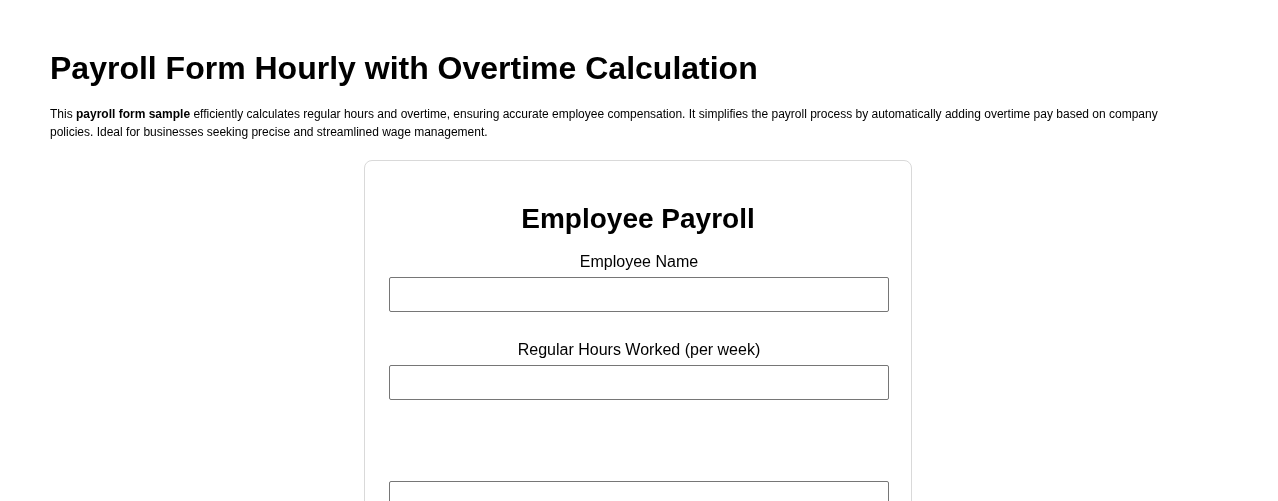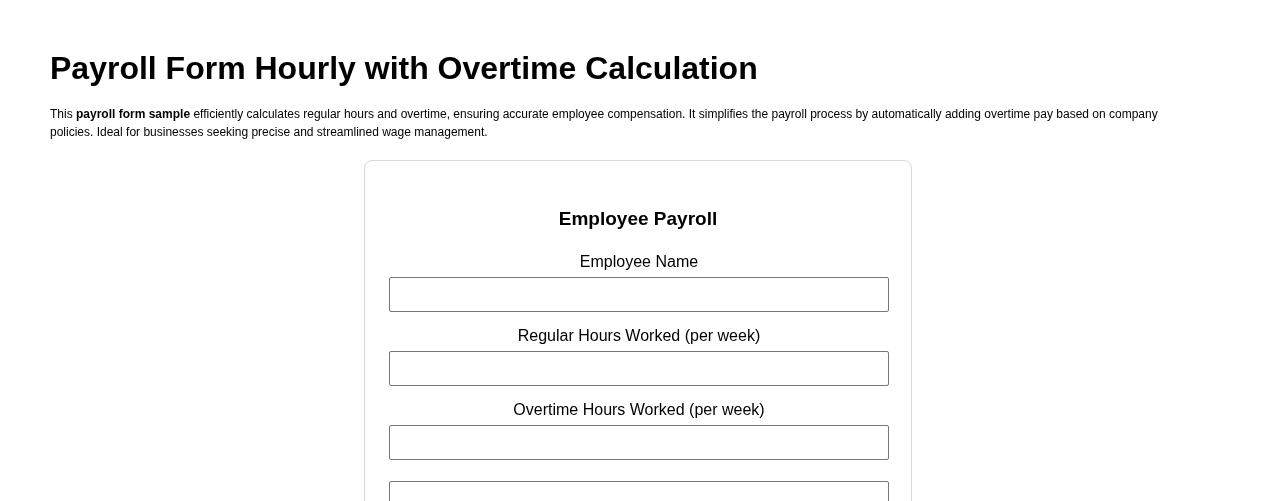--- a/index.html
+++ b/index.html
@@ -17,21 +17,21 @@
       width: 1120px;
     }
     .intro b { font-weight: bold; }
     .card {
       position: absolute; left: 364px; top: 160px;
       width: 548px; height: 360px;
       border: 1px solid #d9d9d9; border-radius: 8px;
       box-sizing: border-box; background: #fff;
     }
     .card h2 {
-      font-size: 19px; font-weight: bold; text-align: center;
+      font-size: 28px; font-weight: bold; text-align: center;
       margin: 0; position: absolute; top: 44px; left: 0; right: 0;
       line-height: 28px;
     }
     .field { position: absolute; left: 24px; width: 500px; }
     .field label { display: block; font-size: 16px; line-height: 18px; text-align: center; }
     .field input {
       display: block; margin-top: 6px; width: 500px; height: 35px;
       box-sizing: border-box; border: 1px solid #767676; border-radius: 2px;
       font-family: "Liberation Sans", sans-serif; font-size: 16px;
       padding: 4px 8px; background: #fff;
@@ -46,26 +46,22 @@
 </div>
 
 <div class="card">
   <h2>Employee Payroll</h2>
 
   <div class="field" style="top:92px;">
     <label>Employee Name</label>
     <input type="text" placeholder="" style="">
   </div>
 
-  <div class="field" style="top:166px;">
+  <div class="field" style="top:180px;">
     <label>Regular Hours Worked (per week)</label>
     <input type="text" placeholder="" style="">
   </div>
 
-  <div class="field" style="top:240px;">
-    <label>Overtime Hours Worked (per week)</label>
-    <input type="text" placeholder="" style="">
-  </div>
 
   <div class="field" style="top:314px;">
     <input type="text" placeholder="" style="">
   </div>
 </div>
 
 </body></html>

